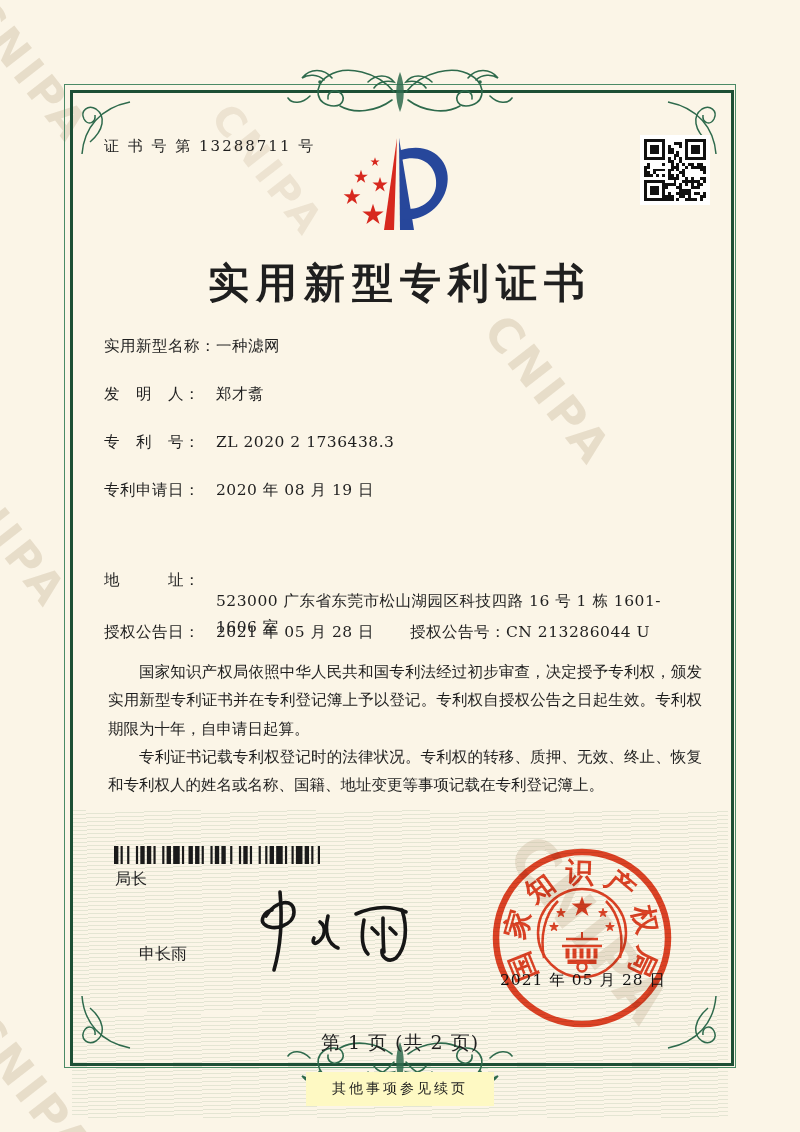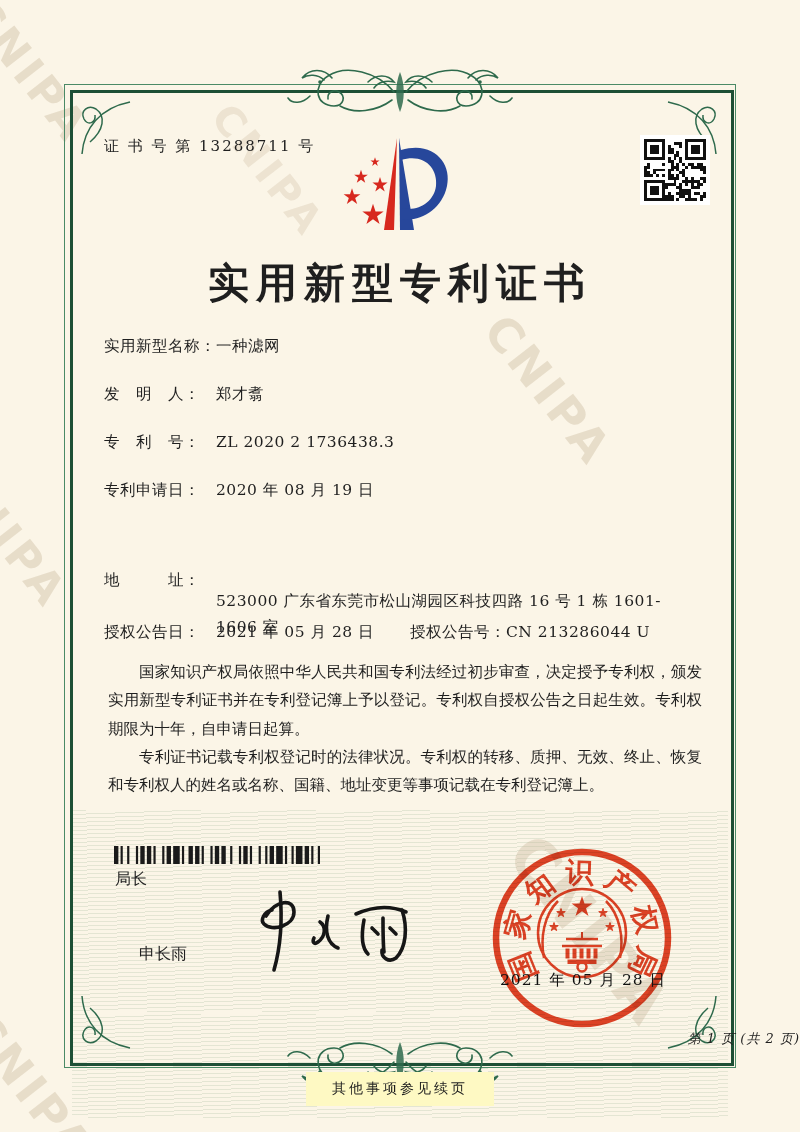--- a/index.html
+++ b/index.html
@@ -40,22 +40,22 @@
   .barcode{position:absolute;left:114px;top:846px;z-index:3;}
   .sig-title{position:absolute;left:115px;top:869px;font-size:16px;
              font-family:"DejaVu Sans",sans-serif;z-index:3;}
   .sig-name{position:absolute;left:115px;top:944px;font-size:16px;
             font-family:"DejaVu Sans",sans-serif;z-index:3;margin-left:24px;}
   .sig-hand{position:absolute;left:228px;top:886px;z-index:3;}
   .seal{position:absolute;left:482px;top:843px;width:200px;height:190px;
         z-index:4;mix-blend-mode:multiply;opacity:0.95;}
   .seal-date{position:absolute;left:500px;top:970px;font-size:15.5px;letter-spacing:1px;
              color:#111;z-index:5;}
-  .page-num{position:absolute;left:0;right:0;top:1030px;text-align:right;
-            font-size:13px;letter-spacing:1px;z-index:3;font-style:italic;}
+  .page-num{position:absolute;left:0;right:0;top:1030px;text-align:center;
+            font-size:19px;letter-spacing:1px;z-index:3;}
   .note-box{position:absolute;left:50%;top:1072px;transform:translateX(-50%);
             background:#fef9c3;padding:8px 26px;font-size:14px;letter-spacing:3px;z-index:5;}
   svg{display:block;}
 </style>
 </head>
 <body>
 
 <div class="page">
 
   <div class="waves b1"></div>

